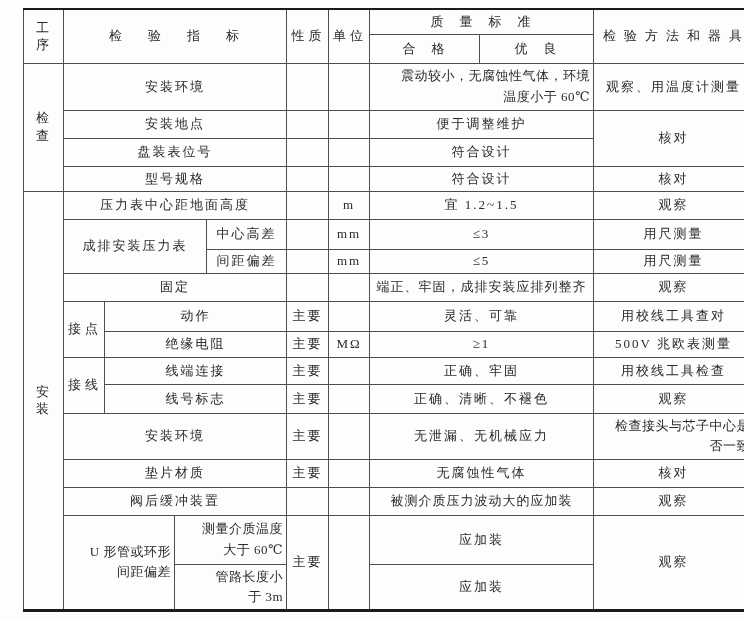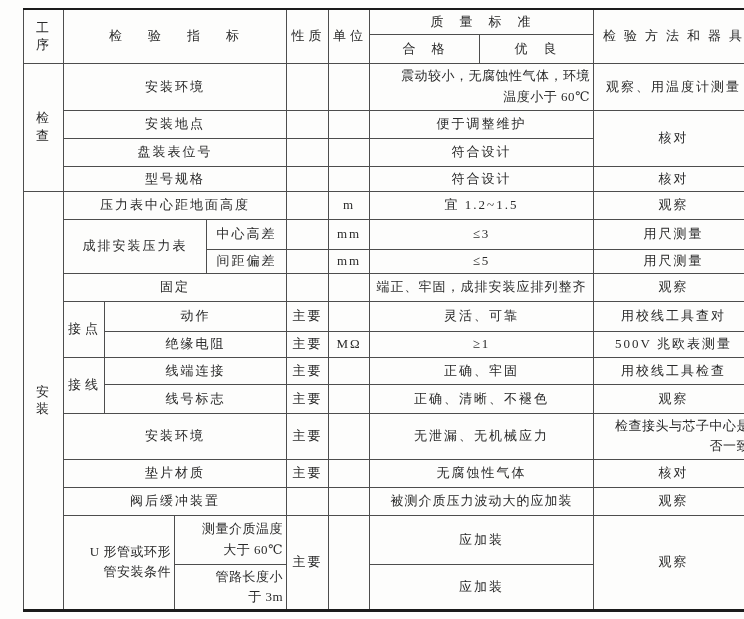--- a/index.html
+++ b/index.html
@@ -183,21 +183,21 @@
   </tr>
   <tr style="height:28px">
     <td colspan="4">阀后缓冲装置</td>
     <td></td>
     <td></td>
     <td colspan="2" class="tight">被测介质压力波动大的应加装</td>
     <td>观察</td>
   </tr>
   <tr style="height:49px">
     <td rowspan="2" colspan="2" class="para">U 形管或环形
-管安装条件</td>
+间距偏差</td>
     <td colspan="2" class="para">测量介质温度
 大于 60℃</td>
     <td rowspan="2">主要</td>
     <td rowspan="2"></td>
     <td colspan="2">应加装</td>
     <td rowspan="2">观察</td>
   </tr>
   <tr style="height:45px">
     <td colspan="2" class="para">管路长度小
 于 3m</td>

